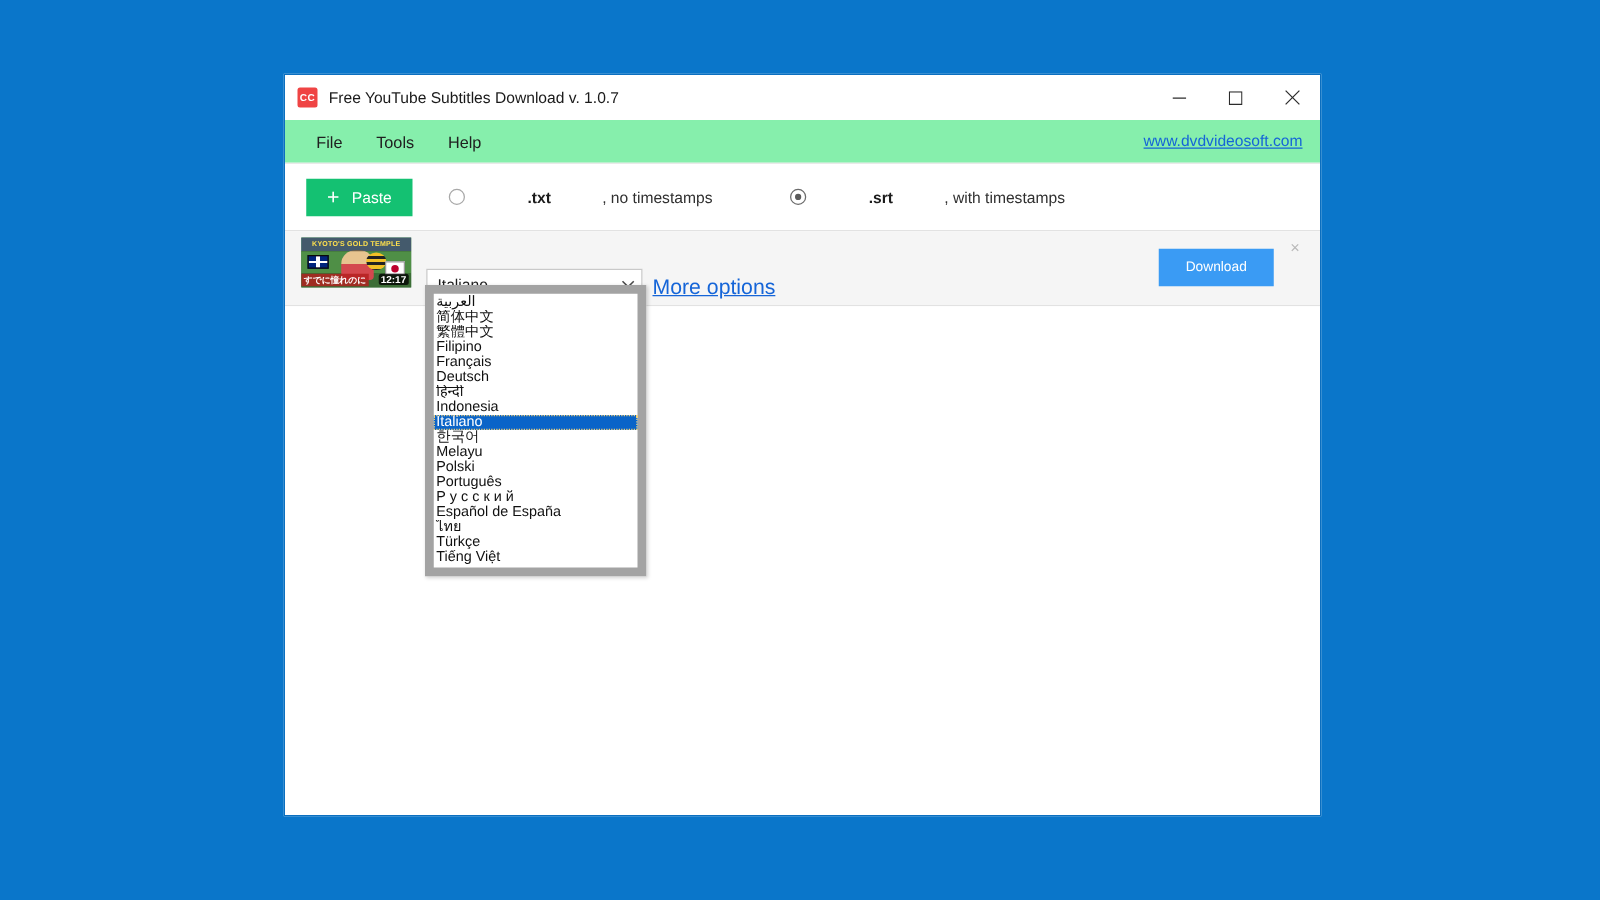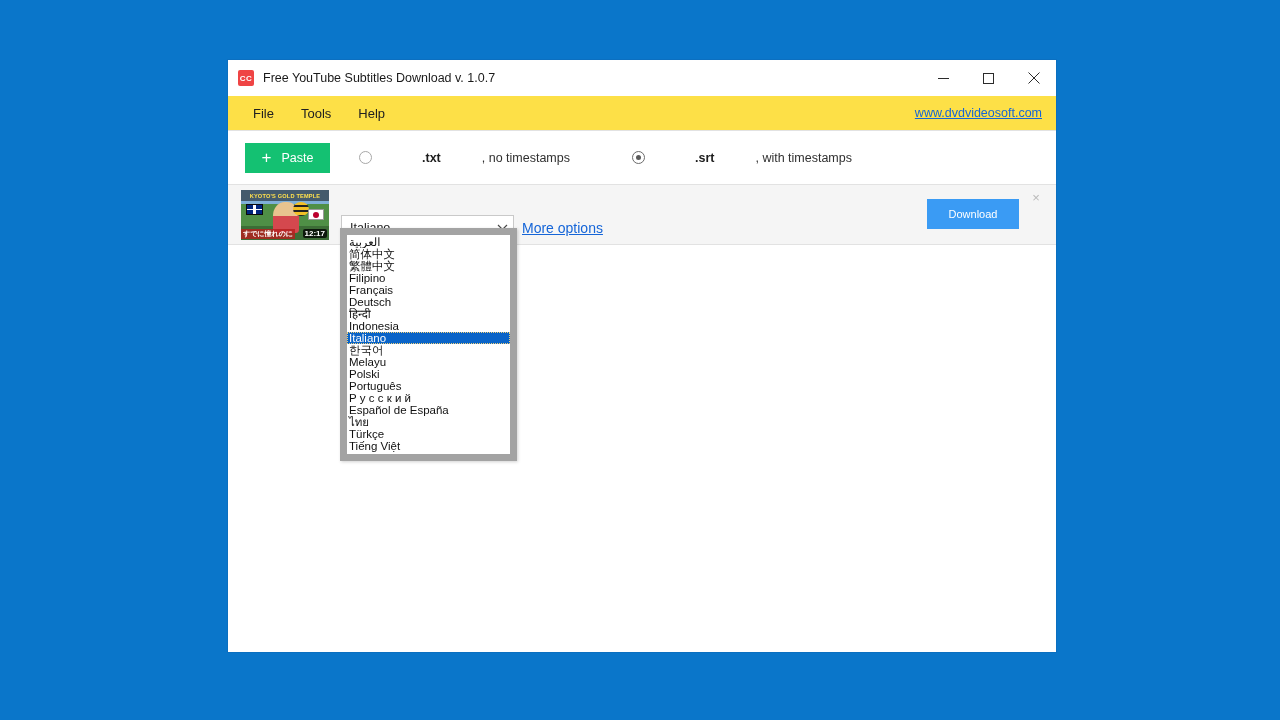--- a/index.html
+++ b/index.html
@@ -63,21 +63,21 @@
   }
   .win-btn svg { display: block; }
 
   
   .menubar {
     height: 34px;
     display: flex;
     align-items: center;
     position: relative;
     flex: 0 0 auto;
-    background: #fde047;
+    background: #86efac;
   }
   .menu-item {
     font-size: 13px;
     color: #202020;
     padding: 3px 12px;
     margin-left: 3px;
     white-space: nowrap;
   }
   .menu-item:first-child { margin-left: 13px; }
   .site-link {
@@ -159,21 +159,21 @@
   .video-row {
     position: relative;
     height: 60px;
     background: #f5f5f5;
     border-bottom: 1px solid #e2e2e2;
     flex: 0 0 auto;
   }
   .thumb {
     position: absolute;
     left: 13px; top: 5px;
-    width: 88px; height: 50px;
+    width: 88px; height: 40px;
     overflow: hidden;
     background: #2f6f34;
   }
   .thumb-bg {
     position: absolute; inset: 0;
     background:
       radial-gradient(circle at 52% 62%, #f2d7b8 0 11%, transparent 11.5%),
       linear-gradient(180deg, #7fb0d8 0 28%, #4f8f46 28% 72%, #3c6d36 72% 100%);
   }
   .thumb-person {
@@ -286,21 +286,21 @@
   .combo-arrow {
     width: 22px;
     display: flex;
     align-items: center;
     justify-content: center;
     flex: 0 0 auto;
   }
   .more-options {
     position: absolute;
     left: 294px; top: 35px;
-    font-size: 14px;
+    font-size: 17px;
     color: #1565d8;
     text-decoration: underline;
     white-space: nowrap;
     cursor: pointer;
   }
   .download-btn {
     position: absolute;
     right: 37px; top: 14px;
     width: 92px; height: 30px;
     background: #3a9bf4;

